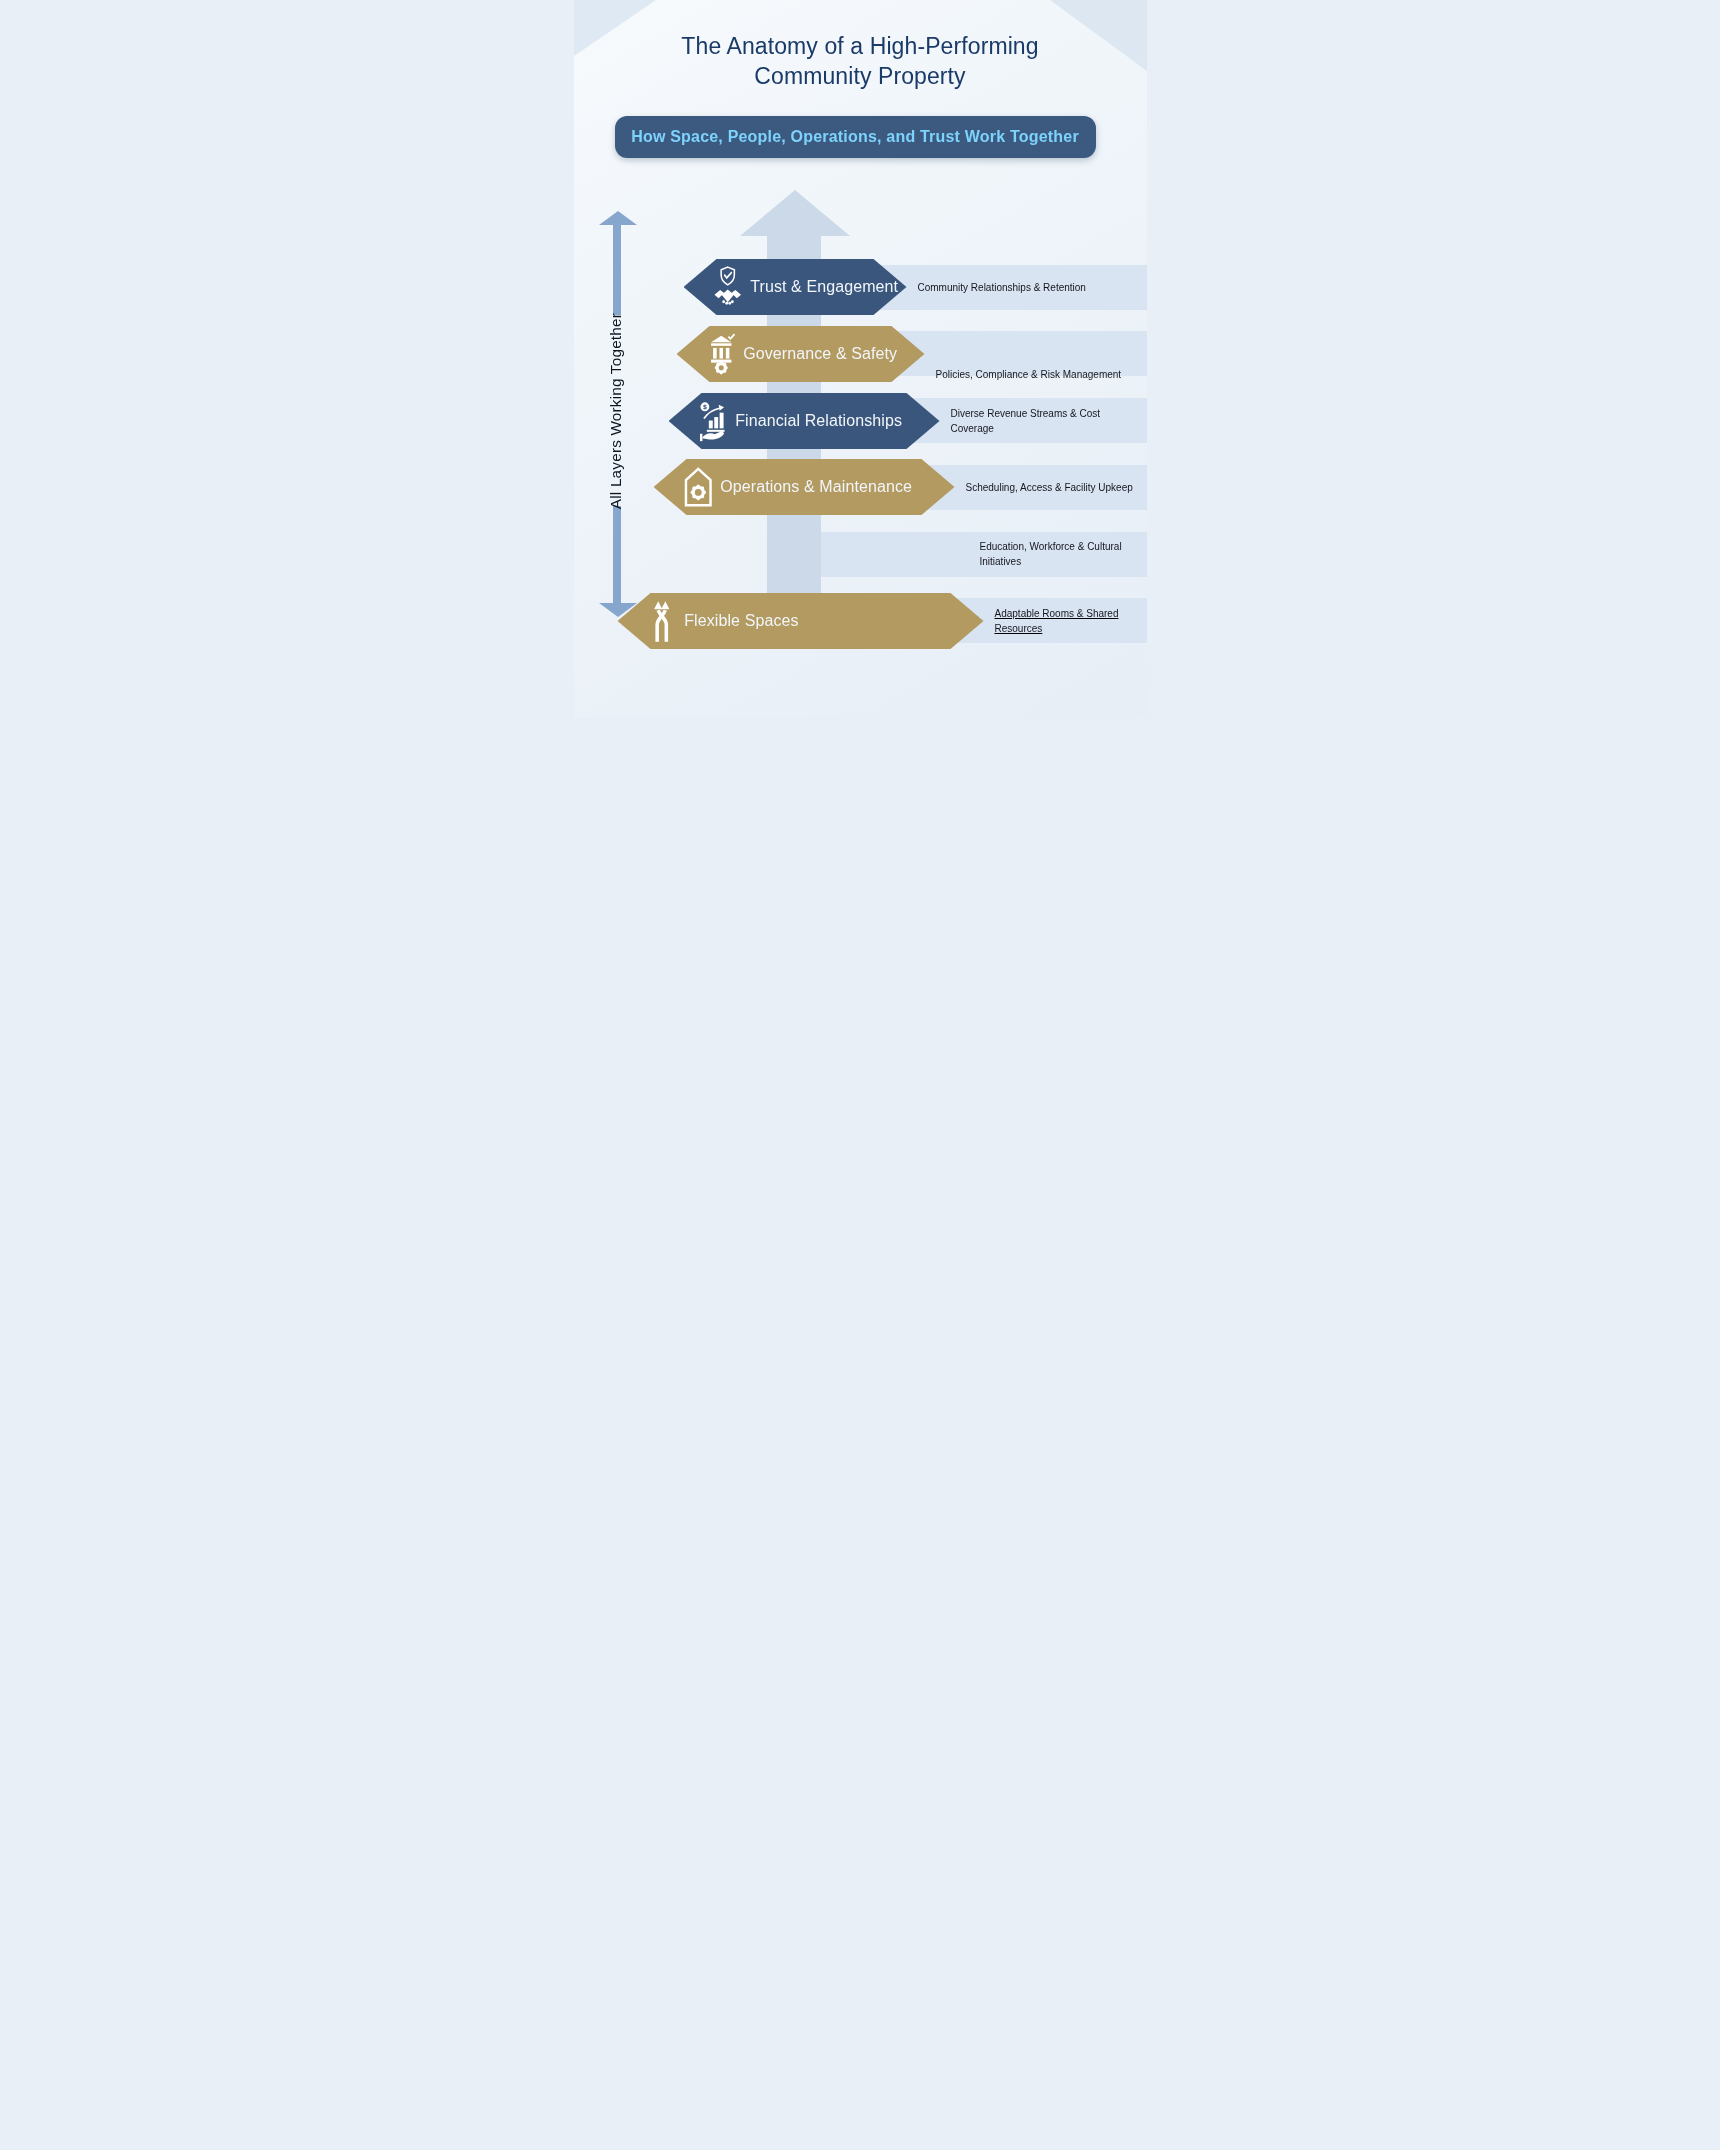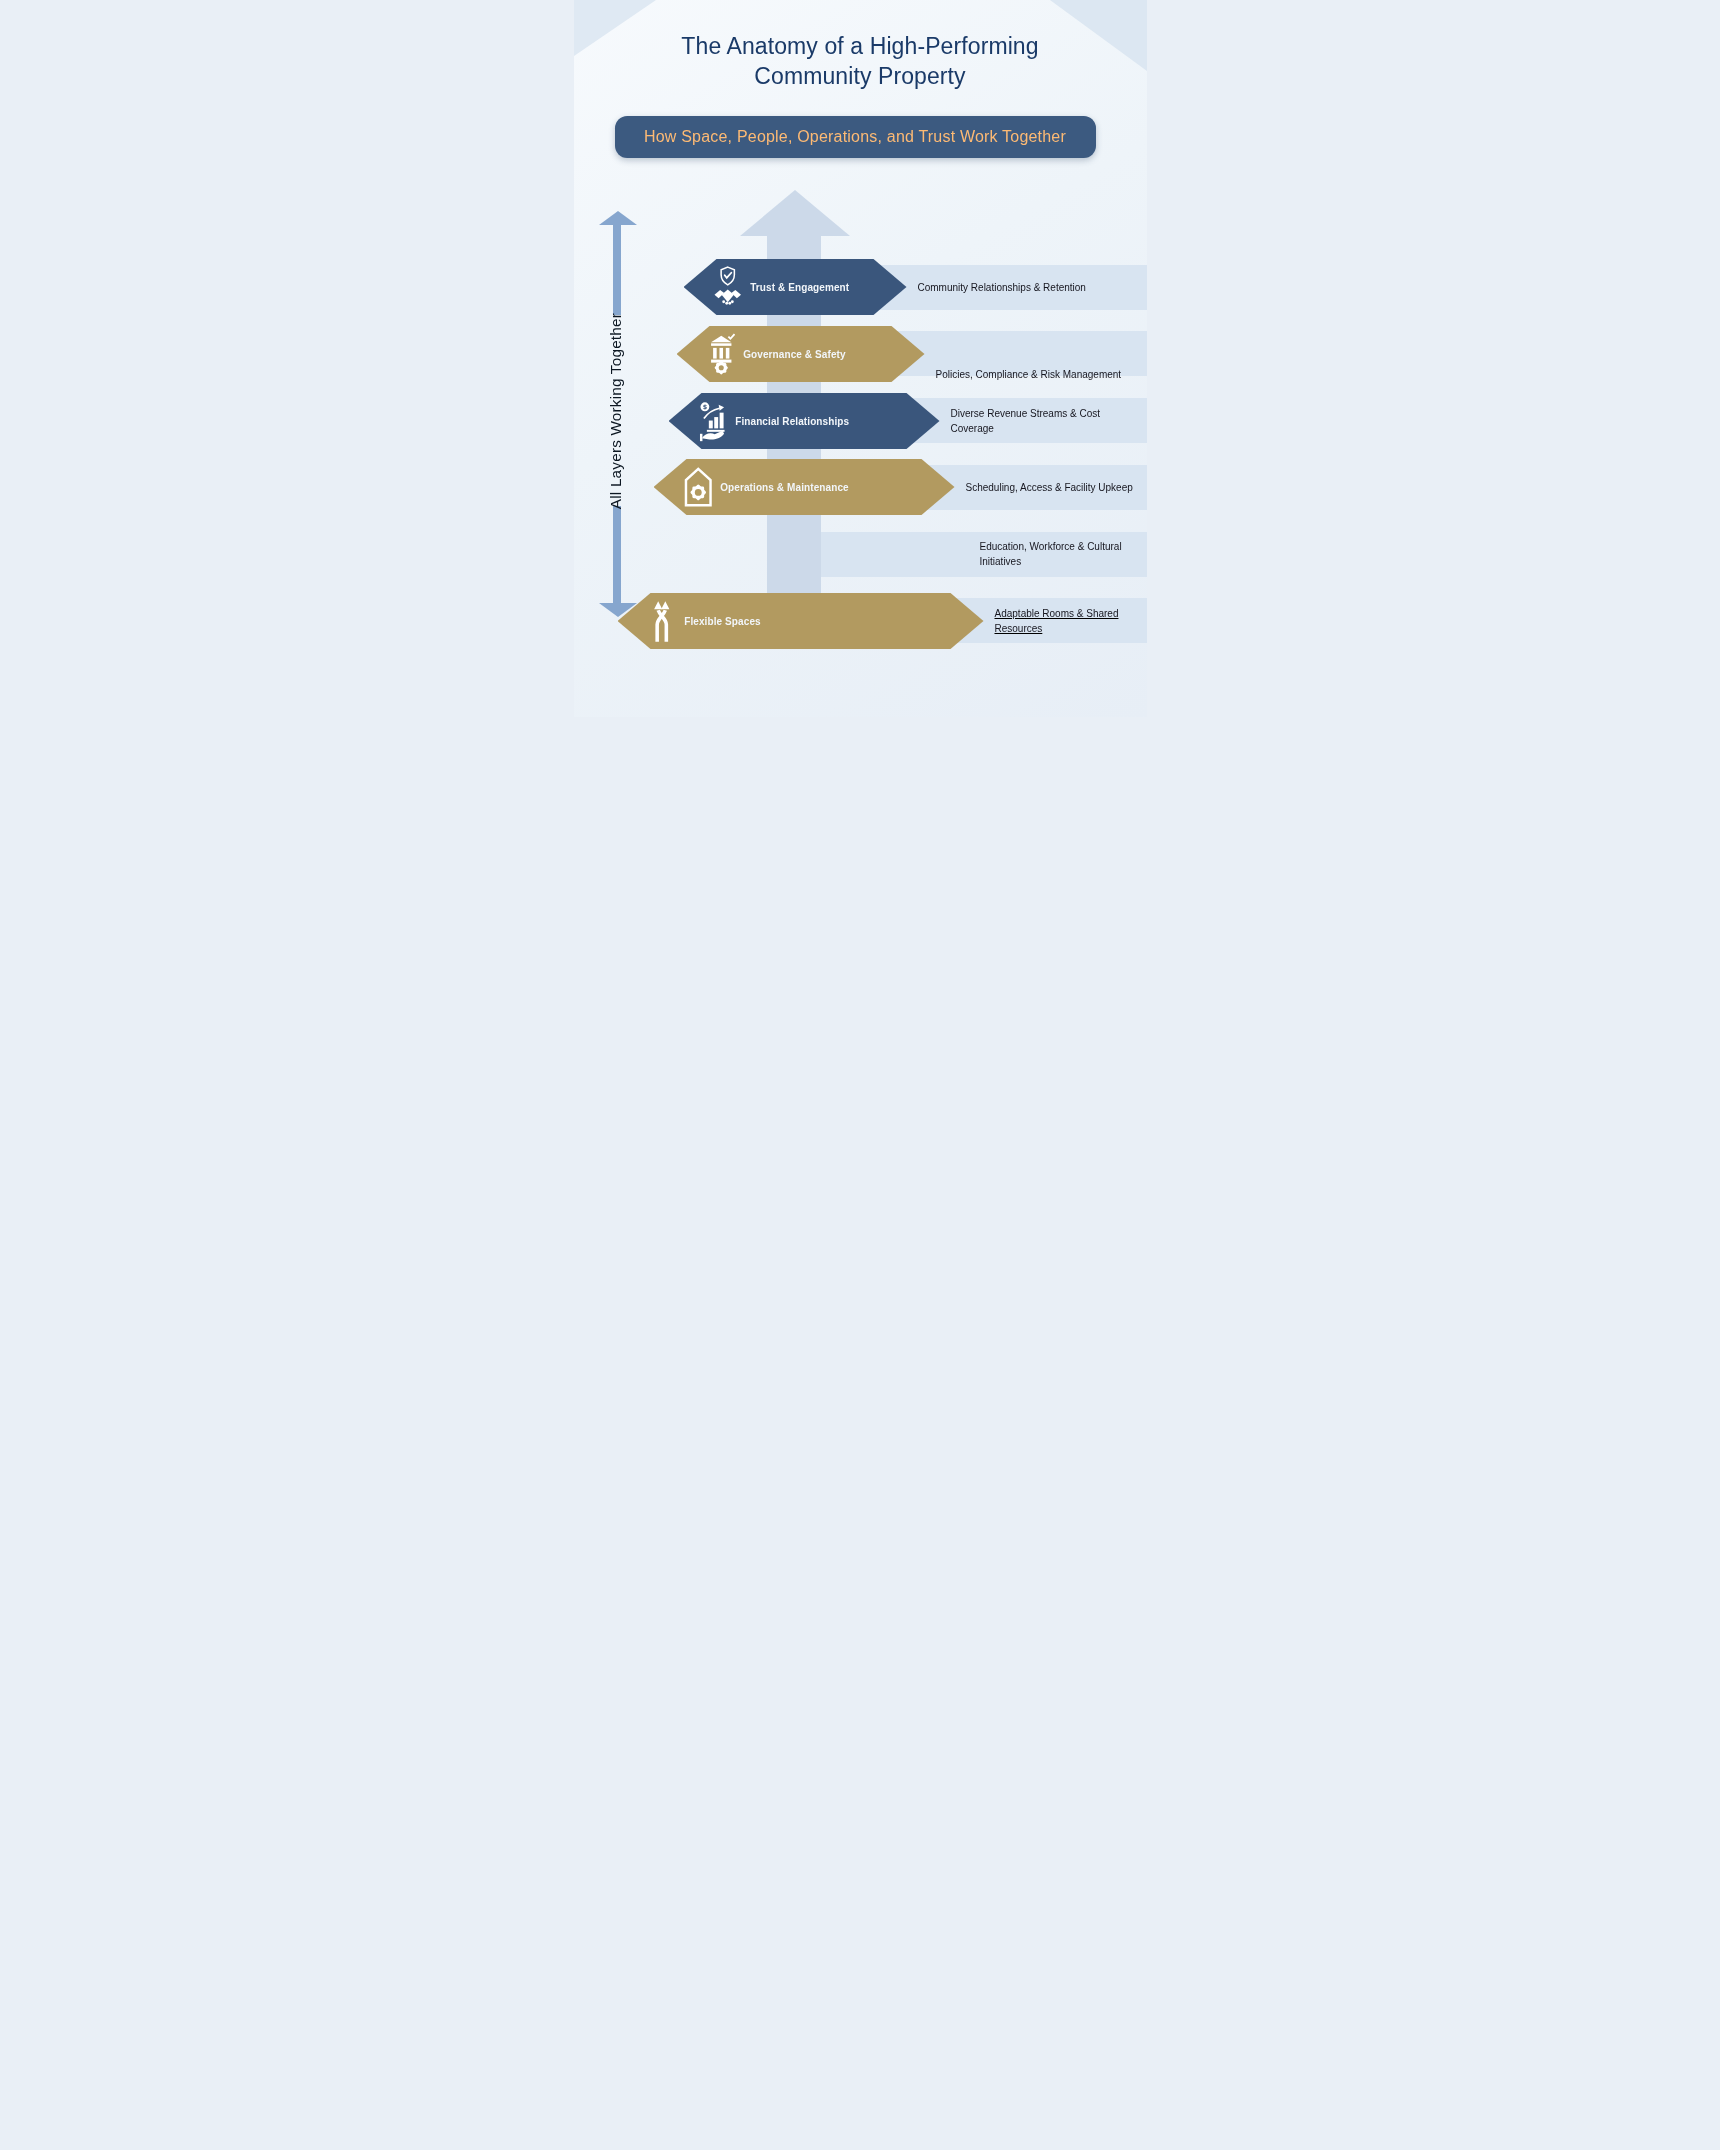--- a/index.html
+++ b/index.html
@@ -9,21 +9,21 @@
   .corner{position:absolute;}
   .corner.tl{left:0;top:0;width:0;height:0;border-top:56px solid #dfe9f3;border-right:82px solid transparent;}
   .corner.tr{right:0;top:0;width:0;height:0;border-top:71px solid #dce7f2;border-left:97px solid transparent;}
   
   .title{position:absolute;left:0;top:31px;width:100%;text-align:center;
          font-size:23px;line-height:1.32;font-weight:400;color:#1a3a68;letter-spacing:0.1px;}
   
   .subtitle{position:absolute;left:41px;top:116px;width:481px;height:42px;border-radius:12.2px;
             background:#3c5a80;display:flex;align-items:center;justify-content:center;
             box-shadow:0 2.5px 6.1px rgba(40,64,96,.28);}
-  .subtitle span{color:#fdba74;font-size:16px;font-weight:400;letter-spacing:0.2px;}
+  .subtitle span{color:#7dd3fc;font-size:16px;font-weight:700;letter-spacing:0.2px;}
   
   .band{position:absolute;left:229px;right:0;height:45px;background:#d8e4f1;z-index:1;}
   
   .shaft{position:absolute;left:193px;top:232px;width:54px;height:390px;background:#ccd9e9;z-index:2;}
   .arrowhead-up{position:absolute;left:166px;top:190px;width:0;height:0;z-index:2;
             border-left:55px solid transparent;border-right:55px solid transparent;
             border-bottom:46px solid #ccd9e9;}
   
   .axis{position:absolute;z-index:2;}
   .axis .tipTop{left:25px;top:211px;width:0;height:0;position:absolute;
@@ -36,21 +36,21 @@
       align-items:center;justify-content:center;z-index:2;}
   .axis-label span{writing-mode:vertical-rl;transform:rotate(180deg);white-space:nowrap;
       font-size:15.3px;font-weight:500;color:#0c1722;letter-spacing:0.2px;}
   
   .layer{position:absolute;height:56px;z-index:3;display:flex;align-items:center;
          padding-left:30px;box-sizing:border-box;
          clip-path:polygon(0 50%, 33px 0, calc(100% - 33px) 0, 100% 50%, calc(100% - 33px) 100%, 33px 100%);}
   .layer.navy{background:#3a567c;}
   .layer.gold{background:#b29a60;}
   .layer .ic{flex:0 0 auto;width:28.5px;height:43px;display:flex;align-items:center;justify-content:center;}
-  .layer .lbl{color:#f2f6fa;font-size:10px;font-weight:700;margin-left:8.2px;white-space:nowrap;letter-spacing:0.1px;}
+  .layer .lbl{color:#f2f6fa;font-size:16px;font-weight:400;margin-left:8.2px;white-space:nowrap;letter-spacing:0.1px;}
   
   .desc{position:absolute;height:56px;display:flex;align-items:center;z-index:4;}
   .desc p{margin:0;font-size:10px;line-height:1.5;color:#16161f;font-weight:400;}
 </style>
 </head>
 <body>
 
 <div class="canvas">
 
   <div class="corner tl"></div>

